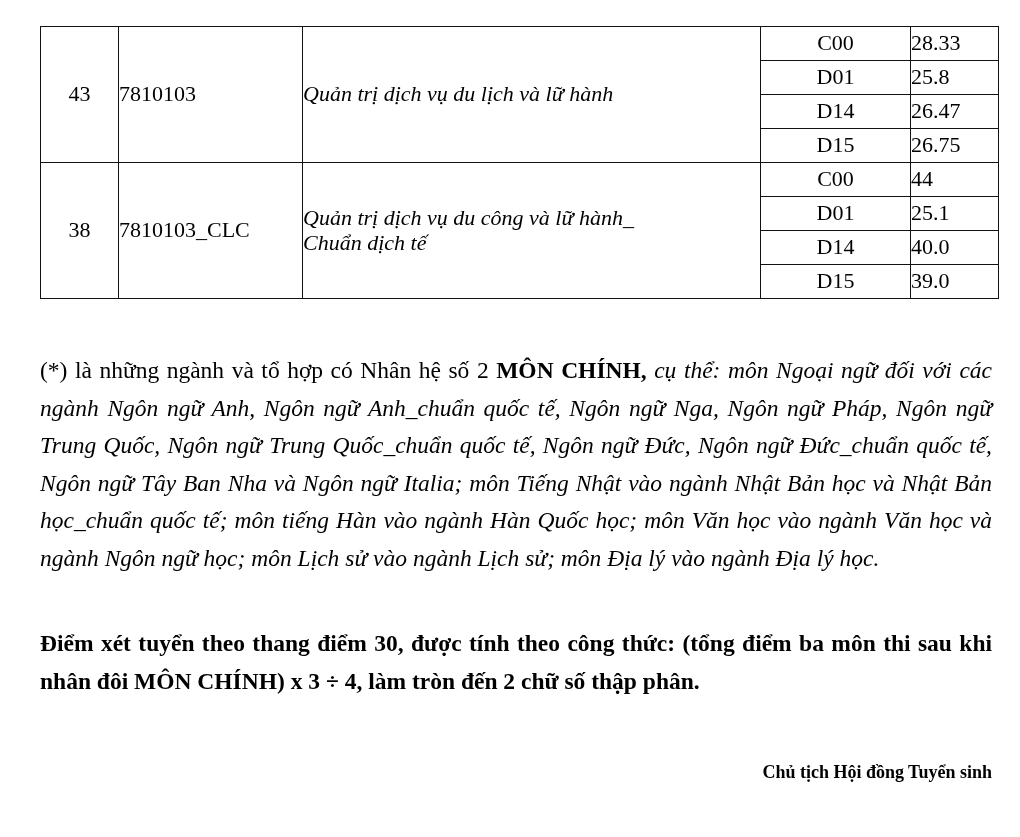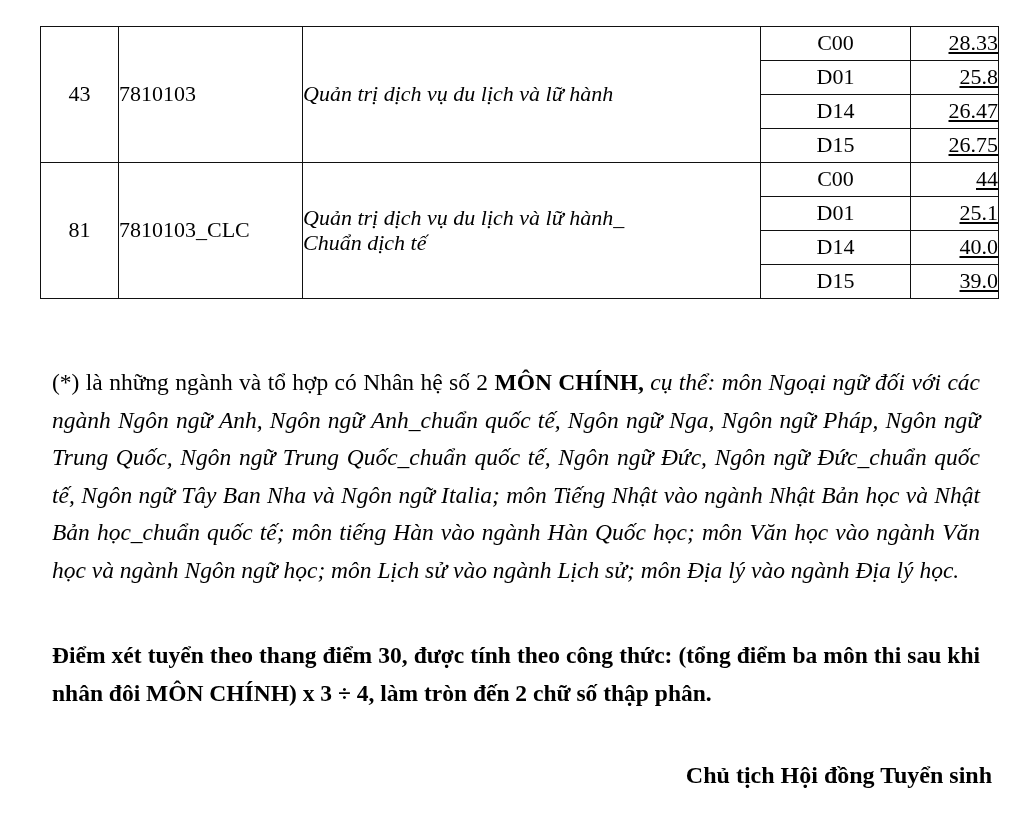--- a/index.html
+++ b/index.html
@@ -33,29 +33,29 @@
     padding: 0;
     vertical-align: middle;
     font-size: 22px;
     line-height: 1.12;
     background: #fff;
   }
   td.col-index   { width: 77px;  text-align: center; }
   td.col-code    { width: 183px; padding-left: 10px; }
   td.col-name    { width: 457px; padding-left: 12px; padding-right: 6px; font-style: italic; }
   td.col-block   { width: 149px; text-align: center; height: 33px; }
-  td.col-score   { width: 87px;  text-align: right; padding-right: 9px; height: 33px; text-decoration: underline; }
+  td.col-score   { width: 87px;  padding-right: 9px; height: 33px; }
 
   .name-cell-text { display: block; }
   .para {
     font-size: 23.5px;
     line-height: 37.6px;
     text-align: justify;
     text-justify: inter-word;
-    margin: 12px;
+    margin: 0;
   }
   .para-note {
     top: 352px;
     position: absolute;
     left: 40px;
     width: 952px;
   }
   .para-note .lead { font-style: normal; }
   .para-note .bold-main { font-weight: bold; font-style: normal; }
   .para-note .ital { font-style: italic; }
@@ -65,21 +65,21 @@
     left: 40px;
     top: 625px;
     width: 952px;
     font-weight: bold;
   }
 
   .signature {
     position: absolute;
     top: 762px;
     right: 28px;
-    font-size: 24px;
+    font-size: 18px;
     font-weight: bold;
     white-space: nowrap;
   }
 </style>
 </head>
 <body>
 
 <div class="admissions-table-wrap">
   <table class="admissions-table">
     <tbody>
@@ -100,24 +100,24 @@
       <tr>
         <td class="col-block">D14</td>
         <td class="col-score">26.47</td>
       </tr>
       <tr>
         <td class="col-block">D15</td>
         <td class="col-score">26.75</td>
       </tr>
 
       <tr>
-        <td class="col-index" rowspan="4">81</td>
+        <td class="col-index" rowspan="4">38</td>
         <td class="col-code" rowspan="4">7810103_CLC</td>
         <td class="col-name" rowspan="4">
-          <span class="name-cell-text">Quản trị dịch vụ du lịch và lữ hành_</span>
+          <span class="name-cell-text">Quản trị dịch vụ du công và lữ hành_</span>
           <span class="name-cell-text">Chuẩn dịch tế</span>
         </td>
         <td class="col-block">C00</td>
         <td class="col-score">44</td>
       </tr>
       <tr>
         <td class="col-block">D01</td>
         <td class="col-score">25.1</td>
       </tr>
       <tr>

